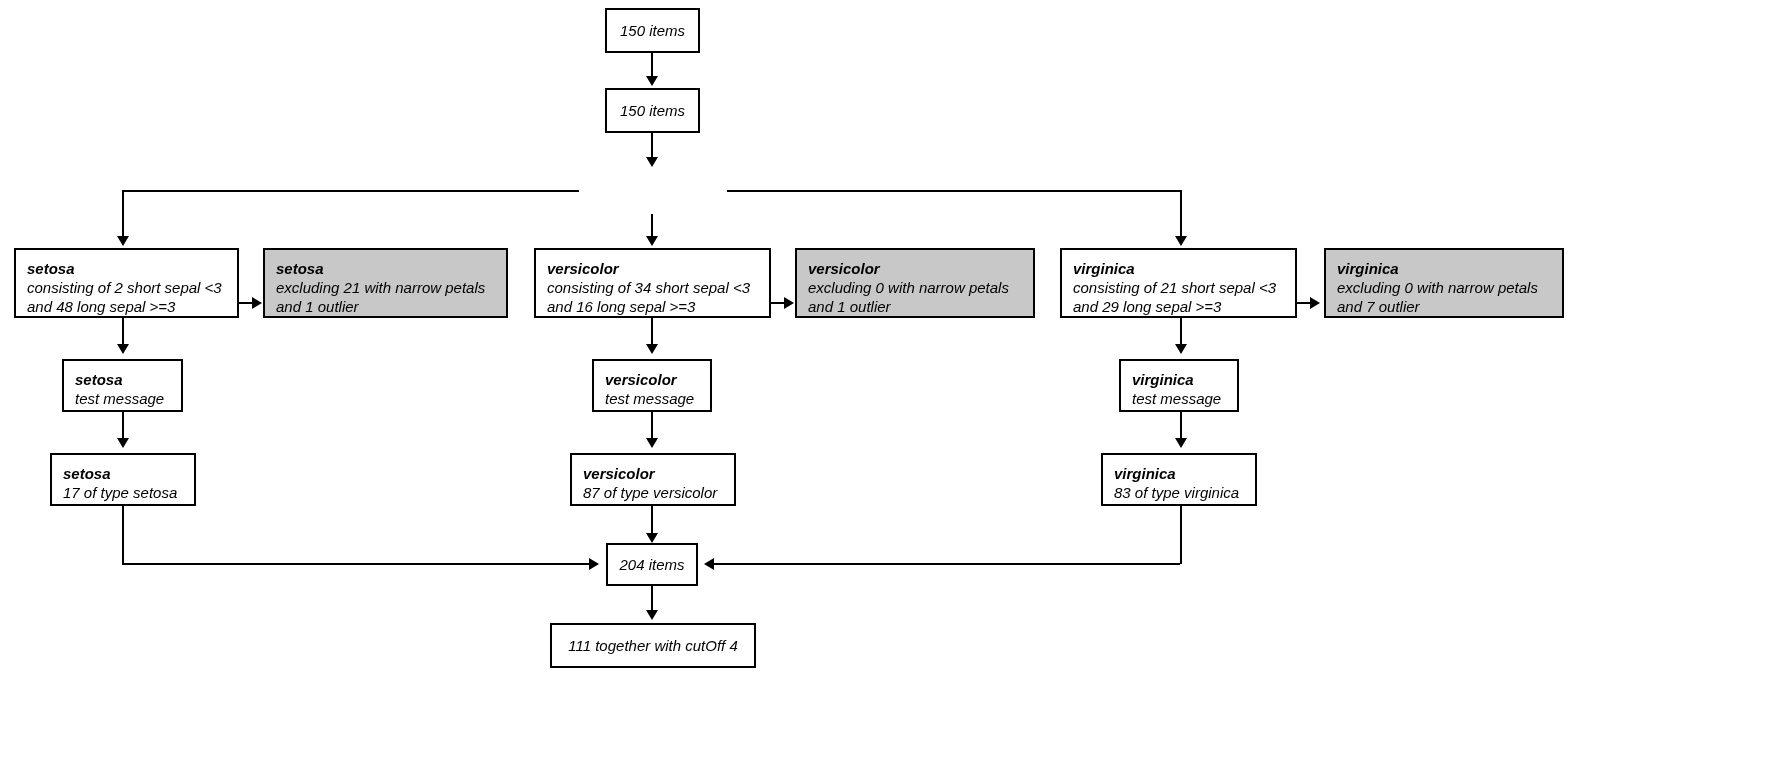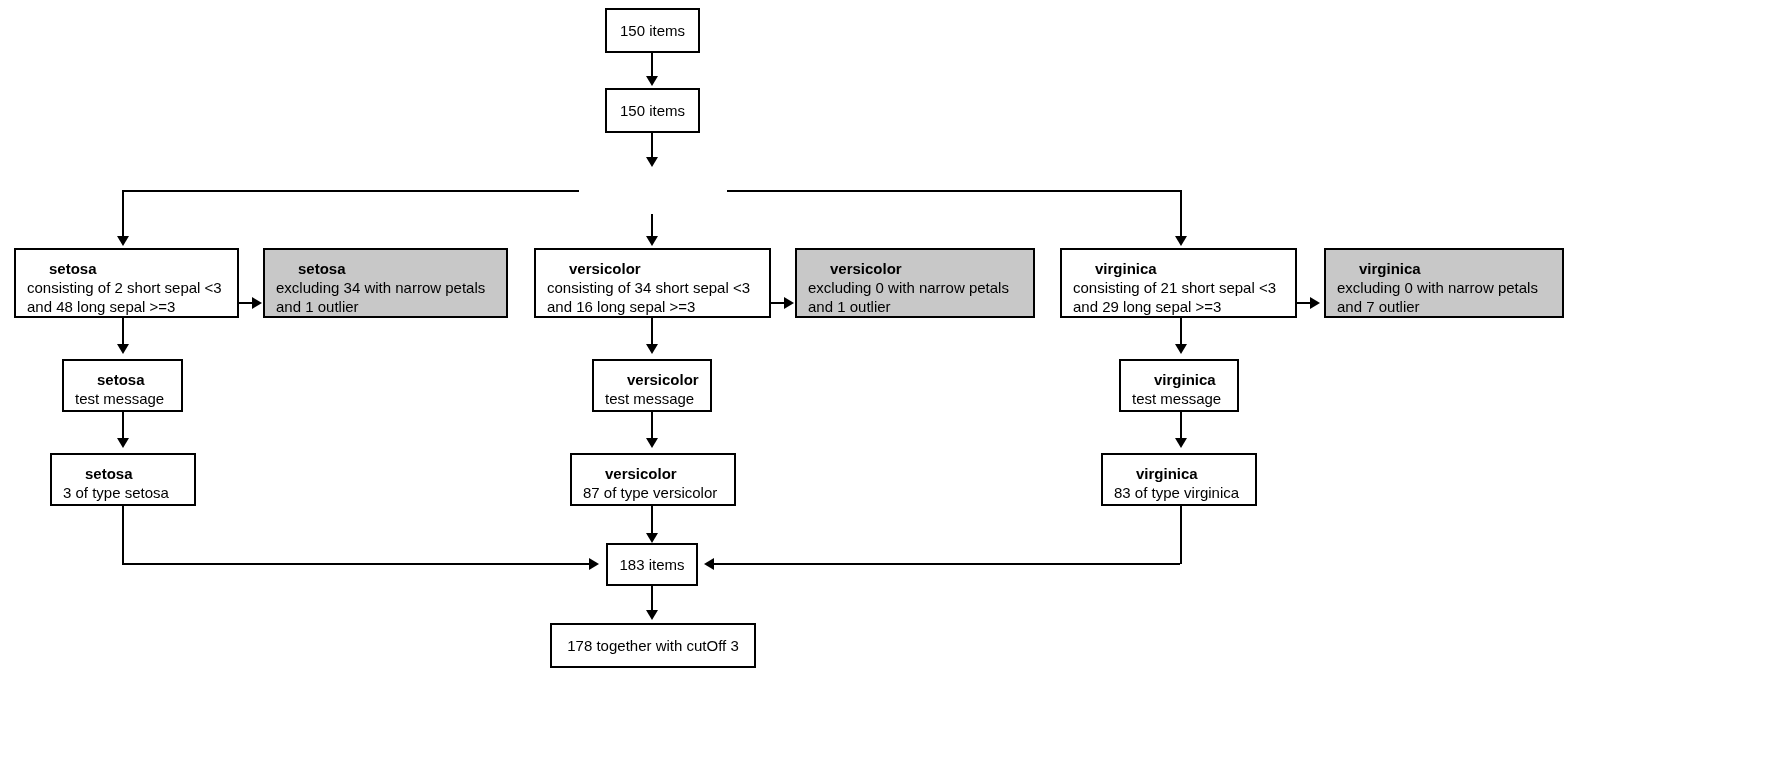--- a/index.html
+++ b/index.html
@@ -10,20 +10,21 @@
   body {
     font-family: "Liberation Sans", sans-serif;
     color: #000000;
   }
   #canvas {
     position: relative;
     width: 1767px;
     height: 763px;
     background: #ffffff;
     overflow: hidden;
+    font-style: italic;
   }
   
   .node {
     position: absolute;
     box-sizing: border-box;
     border: 2px solid #000000;
     background: #ffffff;
     font-size: 15px;
     line-height: 19px;
     color: #000000;
@@ -36,21 +37,20 @@
     align-items: center;
     justify-content: center;
     text-align: center;
   }
   .node.padded {
     padding: 9px 10px 9px 11px;
   }
   .node .title {
     font-weight: bold;
     display: block;
-    margin-left: 22px;
   }
   .node .line {
     display: block;
     white-space: nowrap;
   }
   
   .vline {
     position: absolute;
     width: 2px;
     background: #000000;
@@ -118,38 +118,38 @@
     <span class="title">setosa</span>
     <span class="line">consisting of 2 short sepal &lt;3</span>
     <span class="line">and 48 long sepal &gt;=3</span>
   </div>
 
   <div class="hline" style="left:239px; top:302px; width:14px;"></div>
   <div class="arrow-right" style="left:252px; top:297px;"></div>
 
   <div class="node padded shaded" style="left:263px; top:248px; width:245px; height:70px;">
     <span class="title">setosa</span>
-    <span class="line">excluding 34 with narrow petals</span>
+    <span class="line">excluding 21 with narrow petals</span>
     <span class="line">and 1 outlier</span>
   </div>
 
   <div class="vline" style="left:122px; top:318px; height:28px;"></div>
   <div class="arrow-down" style="left:117px; top:344px;"></div>
 
   <div class="node padded" style="left:62px; top:359px; width:121px; height:53px;">
     <span class="title">setosa</span>
     <span class="line">test message</span>
   </div>
 
   <div class="vline" style="left:122px; top:412px; height:28px;"></div>
   <div class="arrow-down" style="left:117px; top:438px;"></div>
 
   <div class="node padded" style="left:50px; top:453px; width:146px; height:53px;">
     <span class="title">setosa</span>
-    <span class="line">3 of type setosa</span>
+    <span class="line">17 of type setosa</span>
   </div>
 
   <div class="node padded" style="left:534px; top:248px; width:237px; height:70px;">
     <span class="title">versicolor</span>
     <span class="line">consisting of 34 short sepal &lt;3</span>
     <span class="line">and 16 long sepal &gt;=3</span>
   </div>
 
   <div class="hline" style="left:771px; top:302px; width:14px;"></div>
   <div class="arrow-right" style="left:784px; top:297px;"></div>
@@ -212,23 +212,23 @@
   <div class="arrow-right" style="left:589px; top:558px;"></div>
 
   <div class="vline" style="left:651px; top:506px; height:29px;"></div>
   <div class="arrow-down" style="left:646px; top:533px;"></div>
 
   <div class="vline" style="left:1180px; top:506px; height:58px;"></div>
   <div class="hline" style="left:714px; top:563px; width:466px;"></div>
   <div class="arrow-left" style="left:704px; top:558px;"></div>
 
   <div class="node center" style="left:606px; top:543px; width:92px; height:43px;">
-    <span>183 items</span>
+    <span>204 items</span>
   </div>
 
   <div class="vline" style="left:651px; top:586px; height:26px;"></div>
   <div class="arrow-down" style="left:646px; top:610px;"></div>
 
   <div class="node center" style="left:550px; top:623px; width:206px; height:45px;">
-    <span>178 together with cutOff 3</span>
+    <span>111 together with cutOff 4</span>
   </div>
 
 </div>
 
 </body></html>

